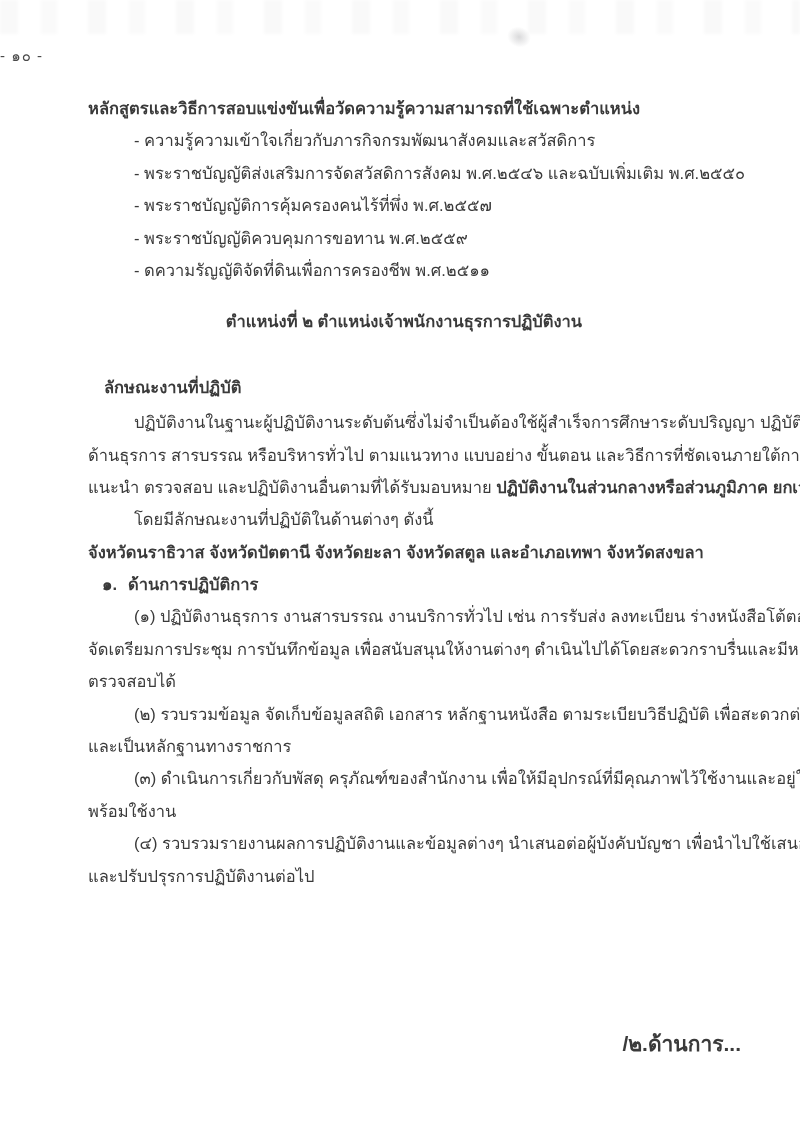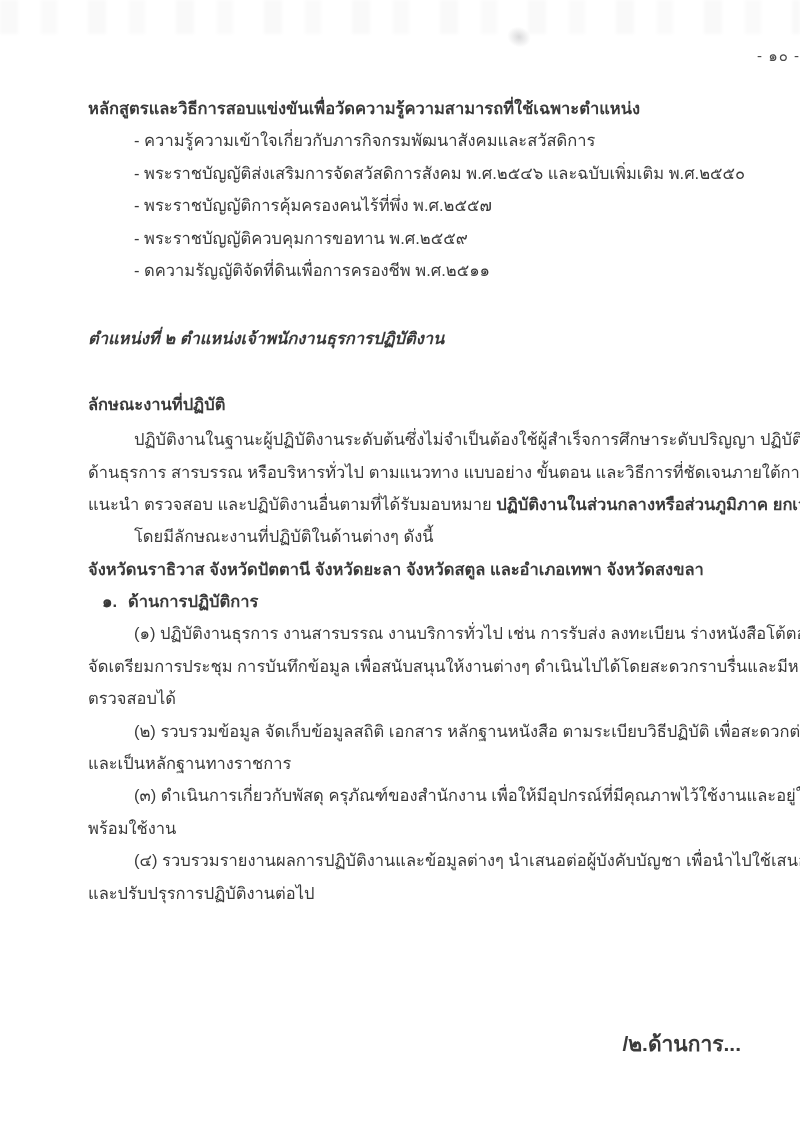--- a/index.html
+++ b/index.html
@@ -8,44 +8,44 @@
     width: 800px;
     height: 1132px;
     background: #ffffff;
     font-family: "Liberation Sans", "DejaVu Sans", sans-serif;
     color: #3a3a3a;
     overflow: hidden;
   }
   .page-number {
     position: absolute;
     top: 44px; left: 0; right: 0;
-    text-align: right;
+    text-align: left;
     font-size: 15px;
     letter-spacing: 1px;
     color: #4a4a4a;
   }
   .content {
     position: absolute;
     top: 92px; left: 88px; right: 40px;
   }
   .line {
     height: 32.4px;
     line-height: 32.4px;
     font-size: 16.5px;
     white-space: nowrap;
   }
   .bold { font-weight: bold; }
   .indent { padding-left: 46px; }
   .position-title {
-    margin-top: 36px;
+    margin-top: 19px;
+    text-align: center;
     white-space: nowrap;
     padding-right: 40px;
-    font-style: italic;
   }
-  .duty-heading { margin-top: 33px; }
+  .duty-heading { margin-top: 33px; margin-left: 16px; }
   .para { margin-top: 3px; }
   .sub-heading .num { padding-left: 14px; }
   .sub-heading .lbl { padding-left: 11px; }
   .footer-note {
     position: absolute;
     top: 1027px;
     right: 59px;
     font-size: 21px;
     white-space: nowrap;
     font-weight: bold;

